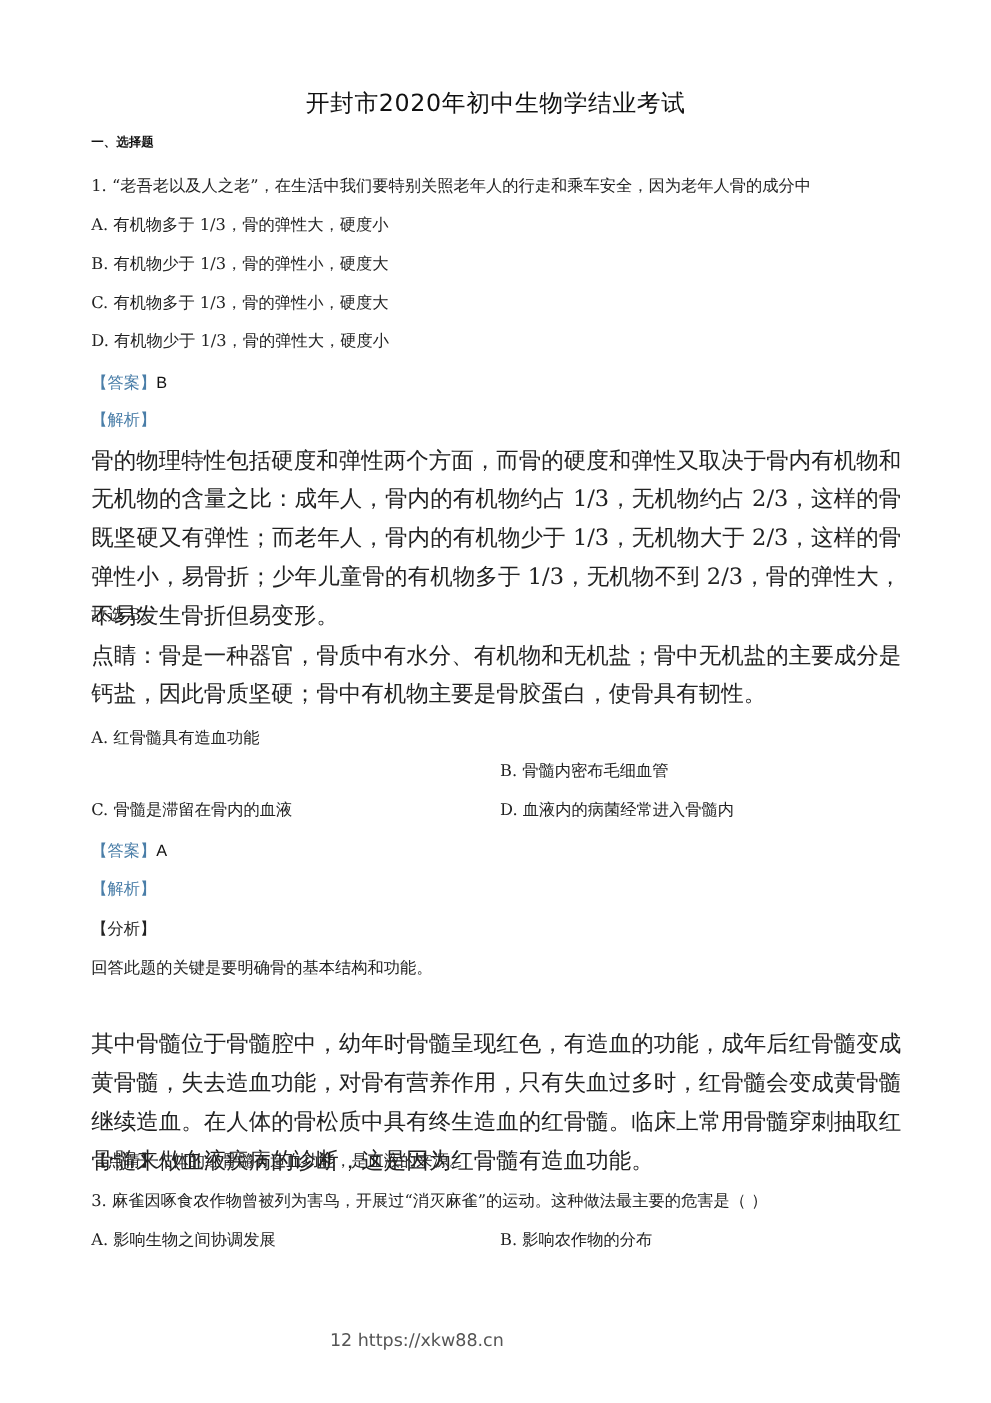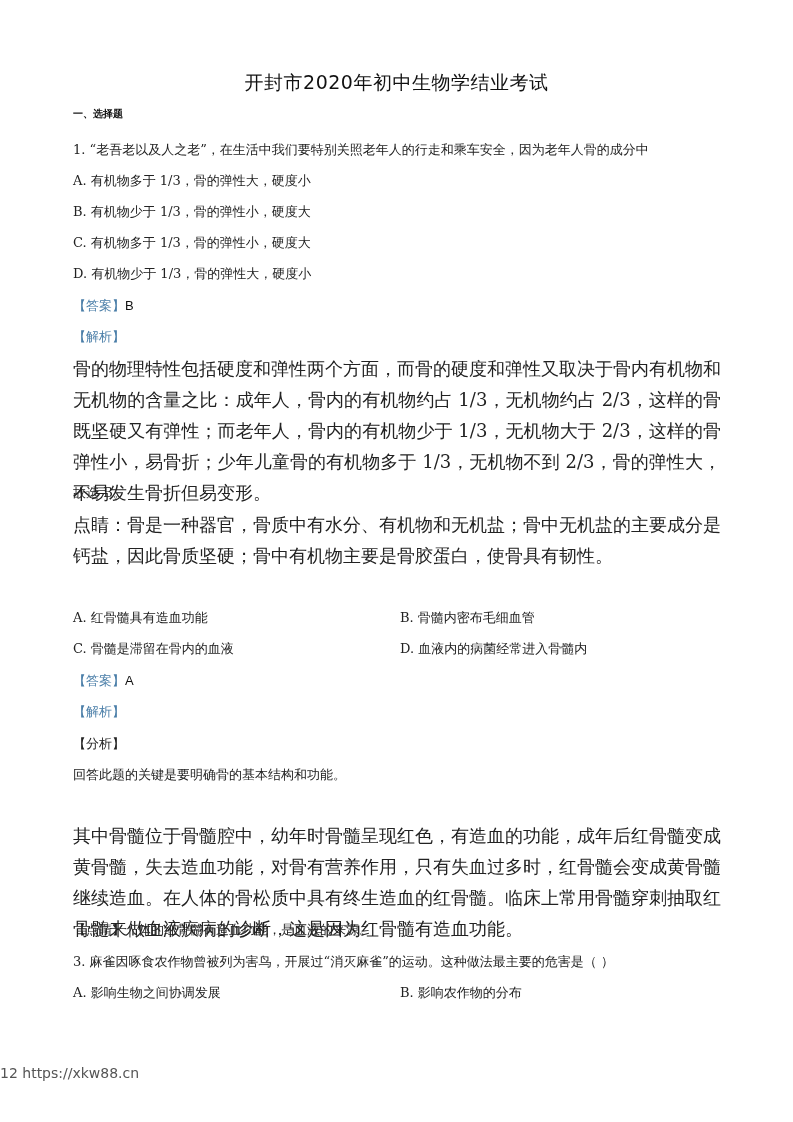--- a/index.html
+++ b/index.html
@@ -10,21 +10,21 @@
            font-family: "DejaVu Sans", "Liberation Sans", sans-serif; font-weight: normal;
            font-size: 19px; color: #111; letter-spacing: 0.5px; }
   .section { position: absolute; left: 73px; top: 107px; font-family: "DejaVu Sans", "Liberation Sans", sans-serif;
              font-weight: bold; font-size: 10px; color: #111; }
   .line { position: absolute; left: 73px; font-size: 13px; line-height: 18px; white-space: nowrap; color: #222; }
   .para { position: absolute; left: 73px; width: 648px; font-size: 18px; line-height: 31px;
           text-align: justify; color: #222; }
   .tag { color: #4a7ea8; }
   .ans { font-family: "Liberation Sans", sans-serif; color: #111; }
   .col2 { position: absolute; left: 400px; }
-  .footer { position: absolute; top: 1065px; left: 0; width: 667px; text-align: left;
+  .footer { position: absolute; top: 1065px; left: 0; width: 667px; text-align: center;
             font-family: "DejaVu Sans", "Liberation Sans", sans-serif; font-size: 14px; color: #555; }
 </style>
 </head>
 <body>
 
 <div class="page">
   <div class="title">开封市2020年初中生物学结业考试</div>
   <div class="section">一、选择题</div>
 
   <div class="line" style="top:141px">1. “老吾老以及人之老”，在生活中我们要特别关照老年人的行走和乘车安全，因为老年人骨的成分中</div>
@@ -33,21 +33,21 @@
   <div class="line" style="top:234px">C.  有机物多于 1/3，骨的弹性小，硬度大</div>
   <div class="line" style="top:265px">D.  有机物少于 1/3，骨的弹性大，硬度小</div>
   <div class="line" style="top:297px">
     <span class="tag">【答案】</span><span class="ans">B</span>
   </div>
   <div class="line tag" style="top:328px">【解析】</div>
   <div class="para" style="top:353px">骨的物理特性包括硬度和弹性两个方面，而骨的硬度和弹性又取决于骨内有机物和无机物的含量之比：成年人，骨内的有机物约占 1/3，无机物约占 2/3，这样的骨既坚硬又有弹性；而老年人，骨内的有机物少于 1/3，无机物大于 2/3，这样的骨弹性小，易骨折；少年儿童骨的有机物多于 1/3，无机物不到 2/3，骨的弹性大，不易发生骨折但易变形。</div>
   <div class="line" style="top:484px">故选 B。</div>
   <div class="para" style="top:509px">点睛：骨是一种器官，骨质中有水分、有机物和无机盐；骨中无机盐的主要成分是钙盐，因此骨质坚硬；骨中有机物主要是骨胶蛋白，使骨具有韧性。</div>
 
-  <div class="line" style="top:609px">A.  红骨髓具有造血功能</div>
+  <div class="line" style="top:582px">A.  红骨髓具有造血功能</div>
   <div class="line col2" style="top:609px">B.  骨髓内密布毛细血管</div>
   <div class="line" style="top:640px">C.  骨髓是滞留在骨内的血液</div>
   <div class="line col2" style="top:640px">D.  血液内的病菌经常进入骨髓内</div>
   <div class="line" style="top:672px">
     <span class="tag">【答案】</span><span class="ans">A</span>
   </div>
   <div class="line tag" style="top:703px">【解析】</div>
   <div class="line" style="top:735px">【分析】</div>
   <div class="line" style="top:766px">回答此题的关键是要明确骨的基本结构和功能。</div>
   <div class="para" style="top:820px">其中骨髓位于骨髓腔中，幼年时骨髓呈现红色，有造血的功能，成年后红骨髓变成黄骨髓，失去造血功能，对骨有营养作用，只有失血过多时，红骨髓会变成黄骨髓继续造血。在人体的骨松质中具有终生造血的红骨髓。临床上常用骨髓穿刺抽取红骨髓来做血液疾病的诊断，这是因为红骨髓有造血功能。</div>

